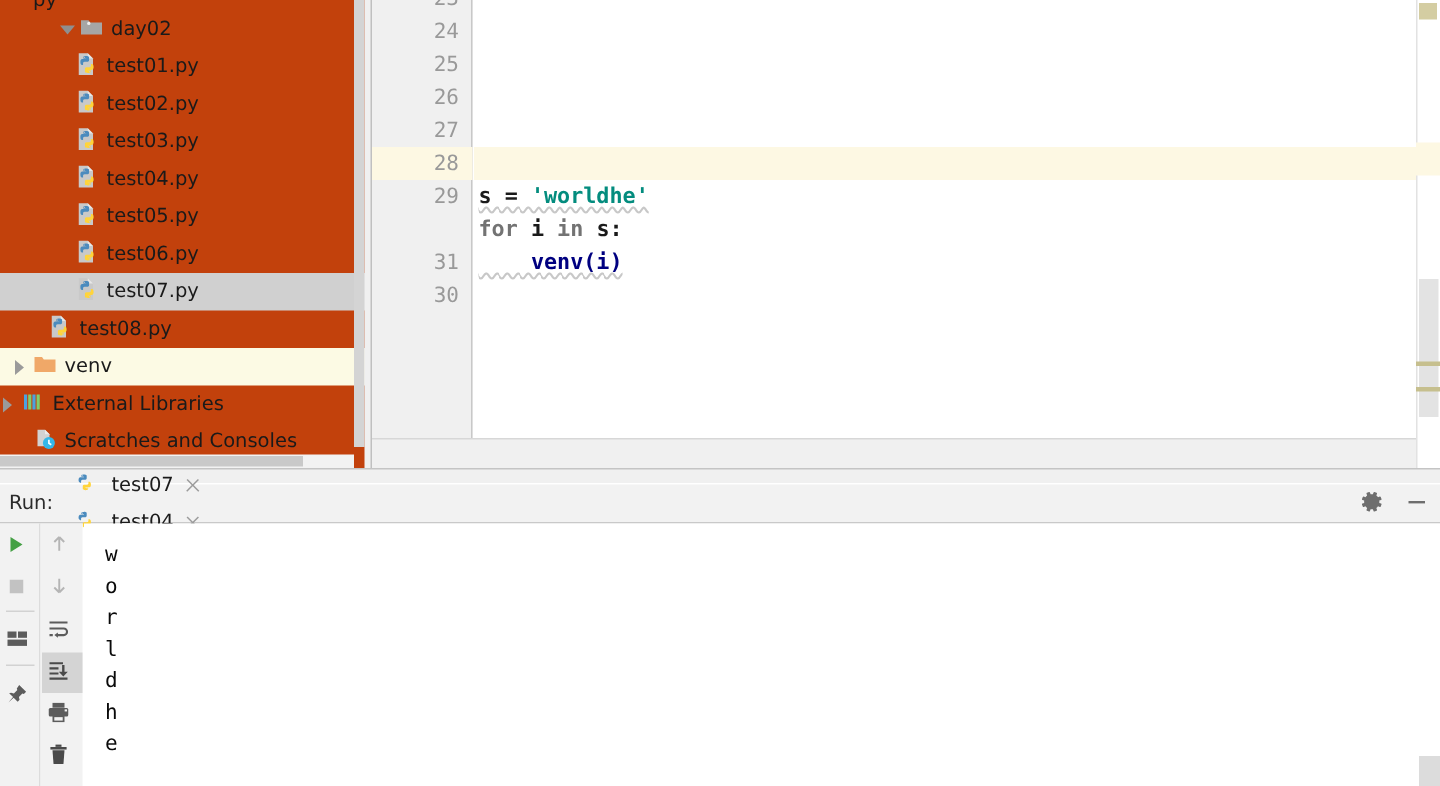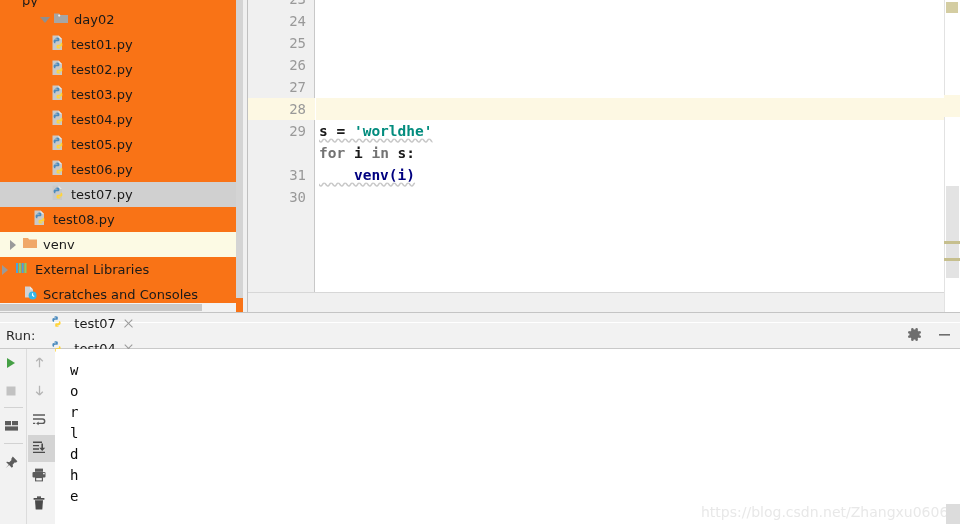--- a/index.html
+++ b/index.html
@@ -13,21 +13,21 @@
     position: relative;
     width: 960px; height: 524px;
     overflow: hidden;
   }
 
   
   #project-panel {
     position: absolute;
     left: 0; top: 0;
     width: 254px; height: 312px;
-    background: #f97316;
+    background: #c2410c;
     overflow: hidden;
   }
   .tree-row {
     position: relative;
     height: 25px;
     display: flex;
     align-items: center;
     font-size: 13px;
     color: #1a1a1a;
     white-space: nowrap;
@@ -613,19 +613,18 @@
       <div id="console-lines">
           <div class="out-line" style="top: 11px;">w</div>
           <div class="out-line" style="top: 32px;">o</div>
           <div class="out-line" style="top: 53px;">r</div>
           <div class="out-line" style="top: 74px;">l</div>
           <div class="out-line" style="top: 95px;">d</div>
           <div class="out-line" style="top: 116px;">h</div>
           <div class="out-line" style="top: 137px;">e</div>
         </div>
       <div id="watermark">
-        <div id="watermark-text">https://blog.csdn.net/Zhangxu0606</div>
         <div id="watermark-block"></div>
       </div>
     </div>
 
   </div>
 </div>
 
 </body></html>

